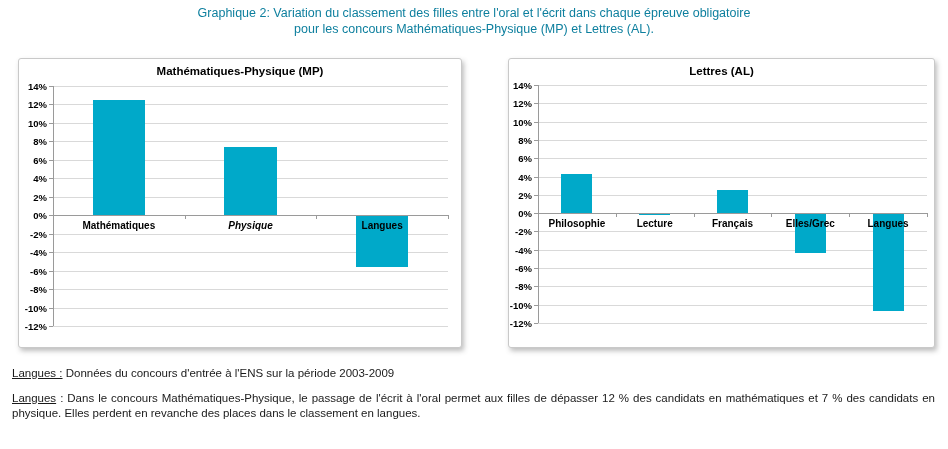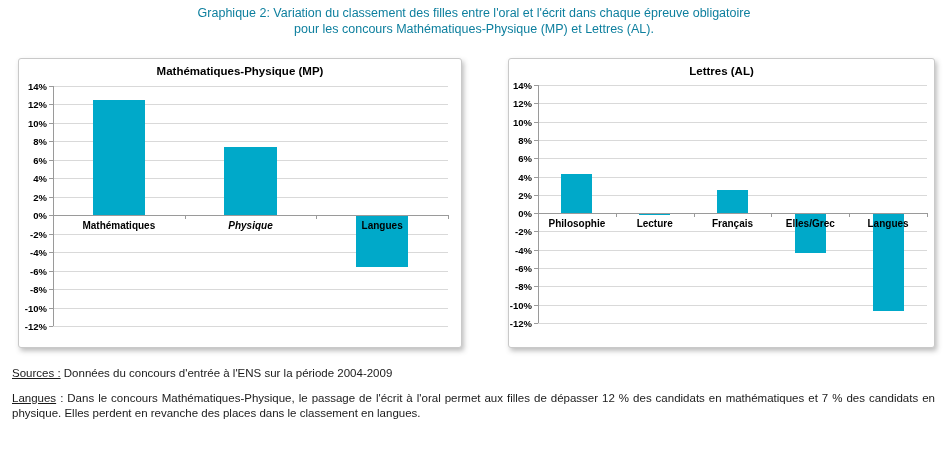--- a/index.html
+++ b/index.html
@@ -165,20 +165,20 @@
       <div class="y-axis-line" style="background: rgb(154, 154, 154);"></div>
       <div class="cat-label" style="left: 0%; width: 20%; top: calc(53.8462% + 5px);">Philosophie</div>
       <div class="cat-label" style="left: 20%; width: 20%; top: calc(53.8462% + 5px);">Lecture</div>
       <div class="cat-label" style="left: 40%; width: 20%; top: calc(53.8462% + 5px); text-align: center;">Français</div>
       <div class="cat-label" style="left: 60%; width: 20%; top: calc(53.8462% + 5px);">Elles/Grec</div>
       <div class="cat-label" style="left: 80%; width: 20%; top: calc(53.8462% + 5px);">Langues</div>
     </div>
 </div>
 
 <div class="footer-sources">
-  <span class="u">Sources :</span>
-  <span>Données du concours d'entrée à l'ENS sur la période 2004-2009</span>
+  <span class="u">Langues :</span>
+  <span>Données du concours d'entrée à l'ENS sur la période 2003-2009</span>
 </div>
 
 <div class="footer-lecture">
   <span class="u">Langues</span>
   <span>: Dans le concours Mathématiques-Physique, le passage de l'écrit à l'oral permet aux filles de dépasser 12 % des candidats en mathématiques et 7 % des candidats en physique. Elles perdent en revanche des places dans le classement en langues.</span>
 </div>
 
 </body></html>

